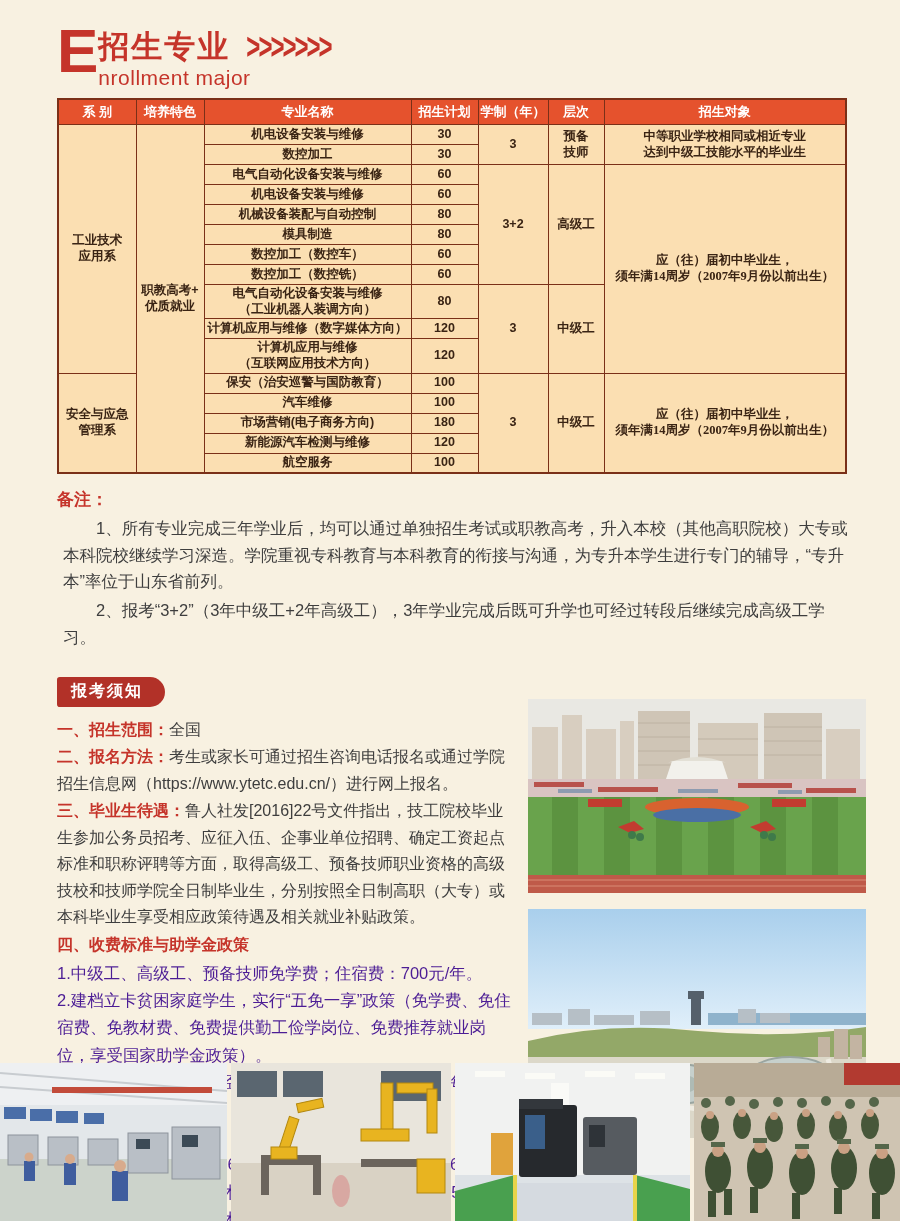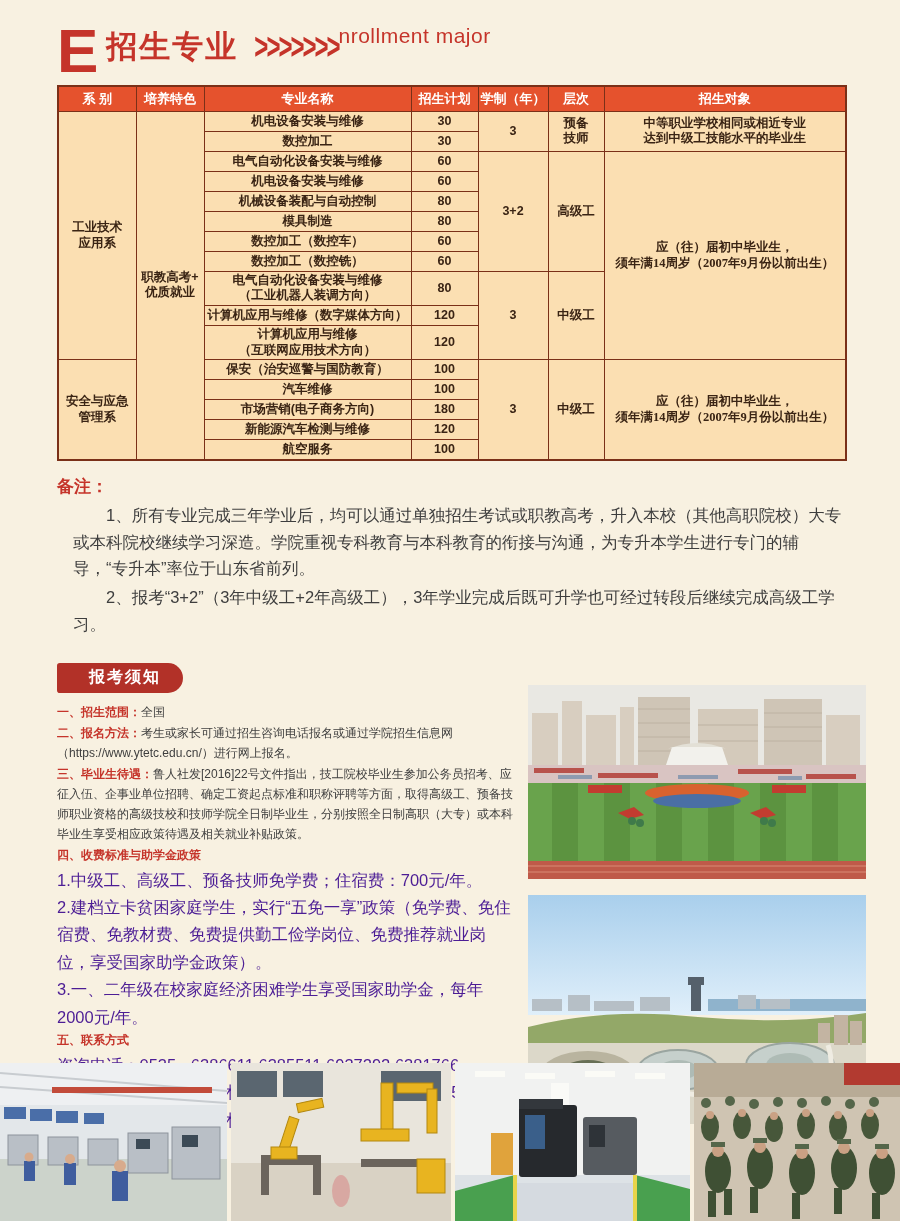--- a/index.html
+++ b/index.html
@@ -2,47 +2,47 @@
 <html><head>
 <meta charset="utf-8">
 <style>
   html,body{margin:0;padding:0;}
   body{font-family:"Liberation Sans","DejaVu Sans",sans-serif;}
   .page{position:relative;width:900px;height:1221px;background:#f8f1e1;overflow:hidden;}
 
   
   .logo{display:flex;align-items:flex-start;padding:26px 0 0 57px;color:#c5342a;}
   .logo-e{font-size:62px;font-weight:bold;line-height:0.82;letter-spacing:-2px;}
-  .logo-right{display:flex;flex-direction:row;margin-left:10px;}
+  .logo-right{display:flex;flex-direction:column;margin-left:2px;}
   .logo-row1{display:flex;align-items:center;gap:16px;}
   .logo-zh{font-size:31px;font-weight:bold;letter-spacing:2px;}
   .logo-arrows{font-size:24px;font-weight:bold;letter-spacing:-2px;transform:scaleY(1.5);transform-origin:center;}
   .logo-en{font-size:21px;font-weight:normal;margin-top:-2px;letter-spacing:0.5px;}
 
   
   .tbl-wrap{padding:8px 55px 0 57px;}
   table.enroll{border-collapse:collapse;width:788px;table-layout:fixed;background:#fbdfb2;border:2px solid #7a3018;}
   table.enroll th{background:#e5522d;color:#ffffff;font-size:13px;font-weight:bold;border:1px solid #7a3018;padding:3px 1px;height:14px;}
   table.enroll td{border:1px solid #7a3018;color:#3a2414;font-size:12.5px;font-weight:bold;text-align:center;vertical-align:middle;padding:1px 2px;white-space:pre-line;line-height:1.25;}
   table.enroll tr{height:20px;}
   td.target{font-size:12.5px;font-family:Liberation Serif, serif;}
 
   
   .notes{padding:14px 50px 0 57px;}
   .notes-title{color:#c5342a;font-size:17px;font-weight:bold;margin:0 0 4px 0;}
-  .notes p{margin:0 0 2px 16px;color:#3e3e3e;font-size:16.5px;line-height:1.62;text-indent:2em;}
+  .notes p{margin:0 0 2px 6px;color:#3e3e3e;font-size:16.5px;line-height:1.62;text-indent:2em;}
 
   
   .two-col{display:flex;padding:24px 34px 0 57px;gap:13px;}
   .left-col{width:458px;flex:0 0 458px;}
   .right-col{width:338px;flex:0 0 338px;display:flex;flex-direction:column;}
 
-  .badge{display:inline-block;background:#b23128;color:#fff;font-size:16px;font-weight:bold;letter-spacing:2px;padding:4px 22px 5px 32px;border-radius:3px 16px 16px 3px;margin-bottom:10px;}
+  .badge{display:inline-block;background:#b23128;color:#fff;font-size:16px;font-weight:bold;letter-spacing:2px;padding:4px 22px 5px 14px;border-radius:3px 16px 16px 3px;margin-bottom:10px;}
   .g-sec{margin:0;}
-  .g-line{margin:0 0 1px 0;color:#3e3e3e;font-size:12px;line-height:1.66;}
+  .g-line{margin:0 0 1px 0;color:#3e3e3e;font-size:16px;line-height:1.66;}
   .g-label{color:#c5342a;font-weight:bold;}
   .g-item{color:#4c1d95;font-size:16.5px;line-height:1.66;}
 
   
   .photo{display:block;}
   .photo-1{margin-top:22px;width:338px;height:194px;}
   .photo-2{margin-top:16px;width:338px;height:229px;}
 
   .strip{position:absolute;left:0;bottom:0;width:900px;height:158px;display:flex;gap:4px;}
   .strip svg{display:block;height:158px;}

